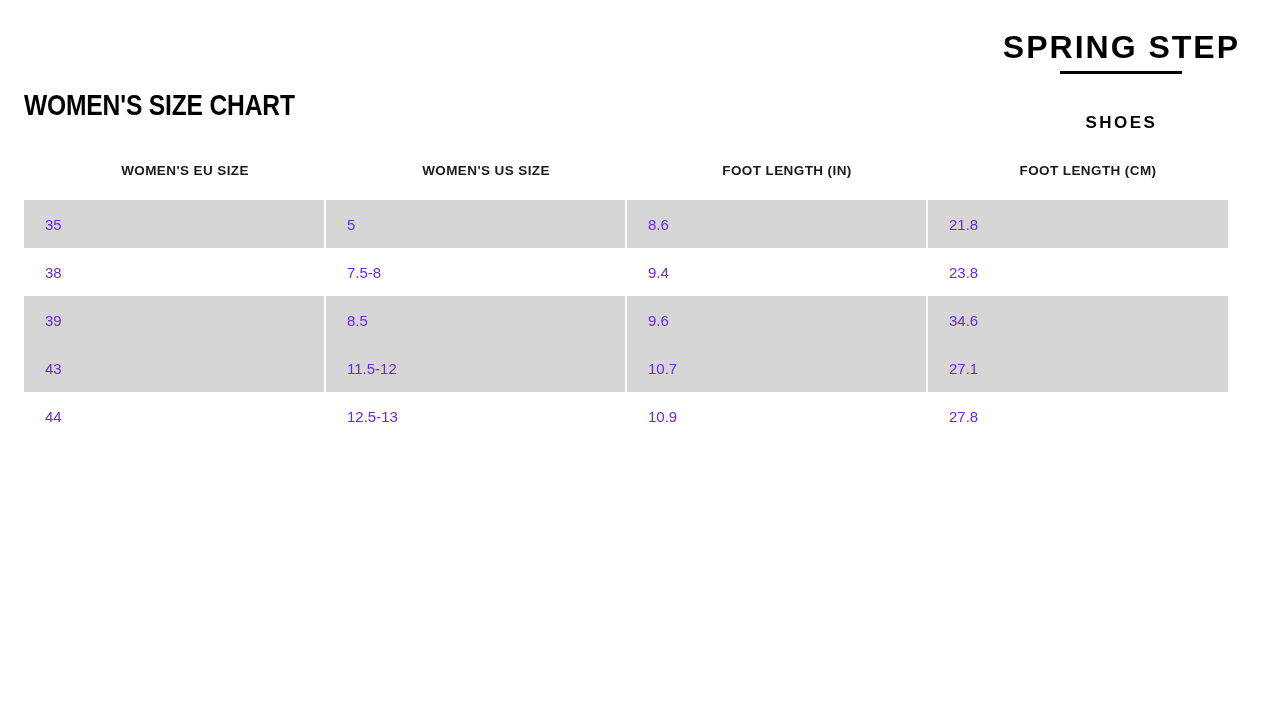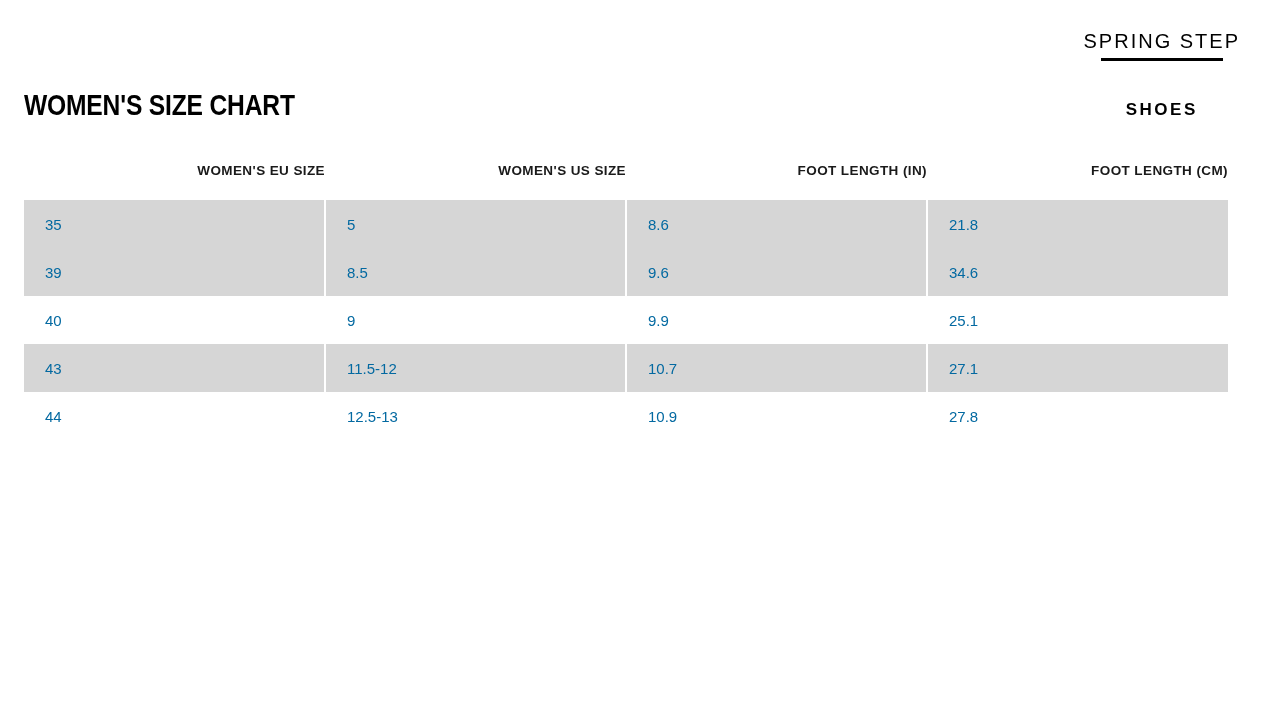--- a/index.html
+++ b/index.html
@@ -23,22 +23,22 @@
 
   
   .brand {
     position: absolute;
     top: 30px;
     right: 40px;
     text-align: center;
   }
   .brand-name {
     font-family: "Liberation Sans", sans-serif;
-    font-weight: normal;
-    font-size: 20px;
+    font-weight: bold;
+    font-size: 32px;
     letter-spacing: 2px;
     color: #000000;
     line-height: 1.1;
     white-space: nowrap;
   }
   .brand-rule {
     width: 122px;
     height: 3px;
     background: #000000;
     margin: 6px auto 5px auto;
@@ -76,32 +76,32 @@
     width: 1204px;
     border-collapse: collapse;
     table-layout: fixed;
   }
   .size-table col.c0 { width: 301px; }
   .size-table col.c1 { width: 301px; }
   .size-table col.c2 { width: 301px; }
   .size-table col.c3 { width: 301px; }
 
   .size-table thead th {
-    text-align: right;
+    text-align: center;
     font-size: 13.5px;
     font-weight: bold;
     letter-spacing: 0.4px;
     color: #1a1a1a;
     padding: 0 0 22px 21px;
     vertical-align: top;
   }
   .size-table tbody td {
     font-size: 15px;
     font-weight: normal;
-    color: #0369a1;
+    color: #6d28d9;
     height: 48px;
     padding: 0 0 0 21px;
     vertical-align: middle;
     border-right: 2px solid #ffffff;
   }
   .size-table tbody td:last-child {
     border-right: none;
     margin-top: 19px;
   }
   .size-table tbody tr.shaded td {
@@ -139,31 +139,31 @@
         <th>FOOT LENGTH (CM)</th>
       </tr>
     </thead>
     <tbody>
       <tr class="shaded">
         <td>35</td>
         <td>5</td>
         <td>8.6</td>
         <td>21.8</td>
       </tr>
+      <tr class="plain">
+        <td>38</td>
+        <td>7.5-8</td>
+        <td>9.4</td>
+        <td>23.8</td>
+      </tr>
       <tr class="shaded">
         <td>39</td>
         <td>8.5</td>
         <td>9.6</td>
         <td>34.6</td>
-      </tr>
-      <tr class="plain">
-        <td>40</td>
-        <td>9</td>
-        <td>9.9</td>
-        <td>25.1</td>
       </tr>
       <tr class="shaded">
         <td>43</td>
         <td>11.5-12</td>
         <td>10.7</td>
         <td>27.1</td>
       </tr>
       <tr class="plain">
         <td>44</td>
         <td>12.5-13</td>

